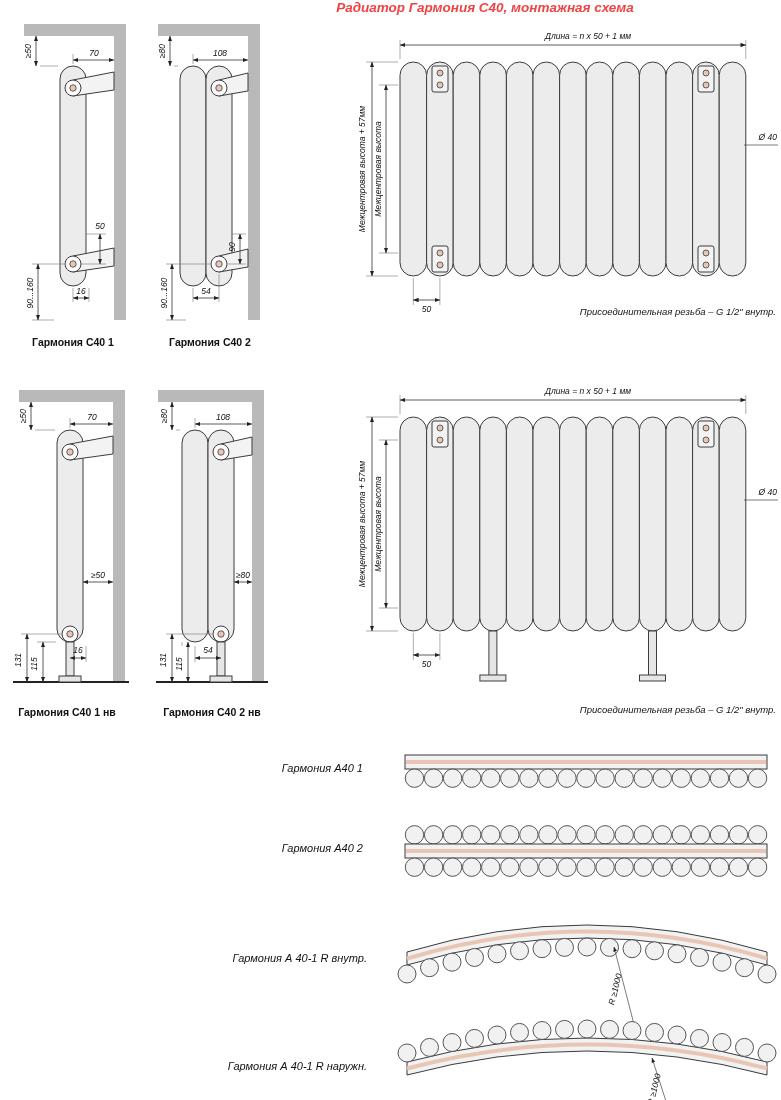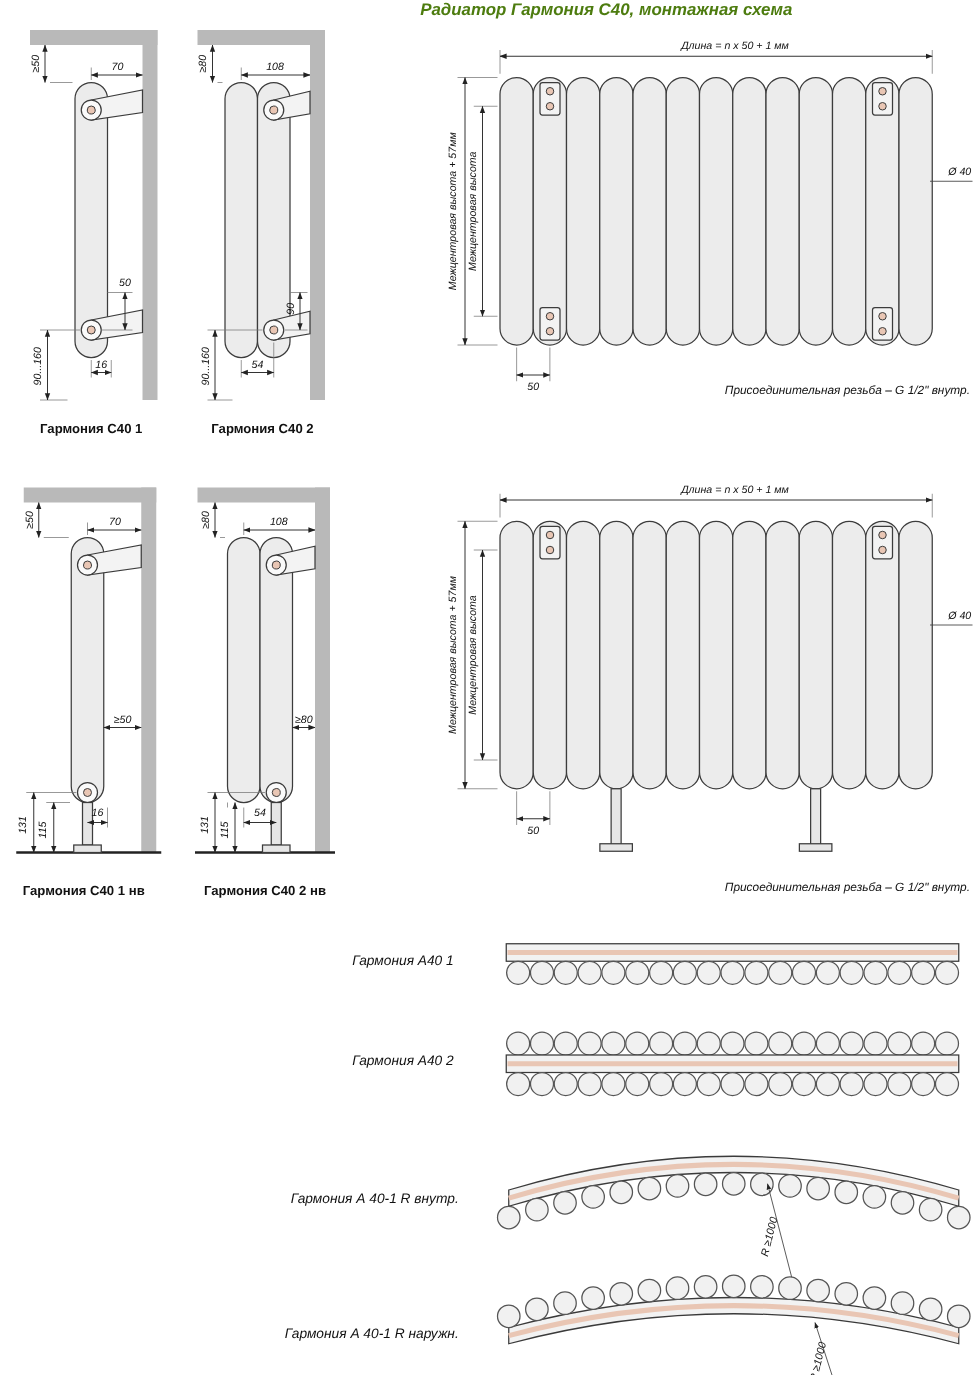--- a/index.html
+++ b/index.html
@@ -1,20 +1,20 @@
 <!DOCTYPE html>
 <html><head>
 <meta charset="utf-8">
 <style>
   * { margin:0; padding:0; box-sizing:border-box; }
   html,body { width:781px; height:1100px; background:#fff; overflow:hidden;
               font-family:"Liberation Sans", sans-serif; position:relative; }
   svg { position:absolute; }
   .title { position:absolute; left:200px; top:0; width:570px; text-align:center;
-           font:italic 700 13.5px "Liberation Sans", sans-serif; color:#4d7c0f; }
+           font:italic 700 13.5px "Liberation Sans", sans-serif; color:#ef4444; }
   .wall  { fill:#b9b9b9; }
   .tube  { fill:#ececec; stroke:#3c3c3c; stroke-width:1; }
   .tubec { fill:#f1f1f1; stroke:#555; stroke-width:1; }
   .plate { fill:#f3f3f3; stroke:#3c3c3c; stroke-width:1; }
   .grom  { fill:#fafafa; stroke:#3c3c3c; stroke-width:1; }
   .grom2 { fill:#e9c6b4; stroke:#3c3c3c; stroke-width:0.8; }
   .leg   { fill:#e6e6e6; stroke:#3c3c3c; stroke-width:1; }
   .band  { fill:#f2f2f2; stroke:#3a3a3a; stroke-width:1; }
   .stripe{ fill:#e9c6b4; }
   .stripeline { stroke:#e9c6b4; stroke-width:4; fill:none; }

